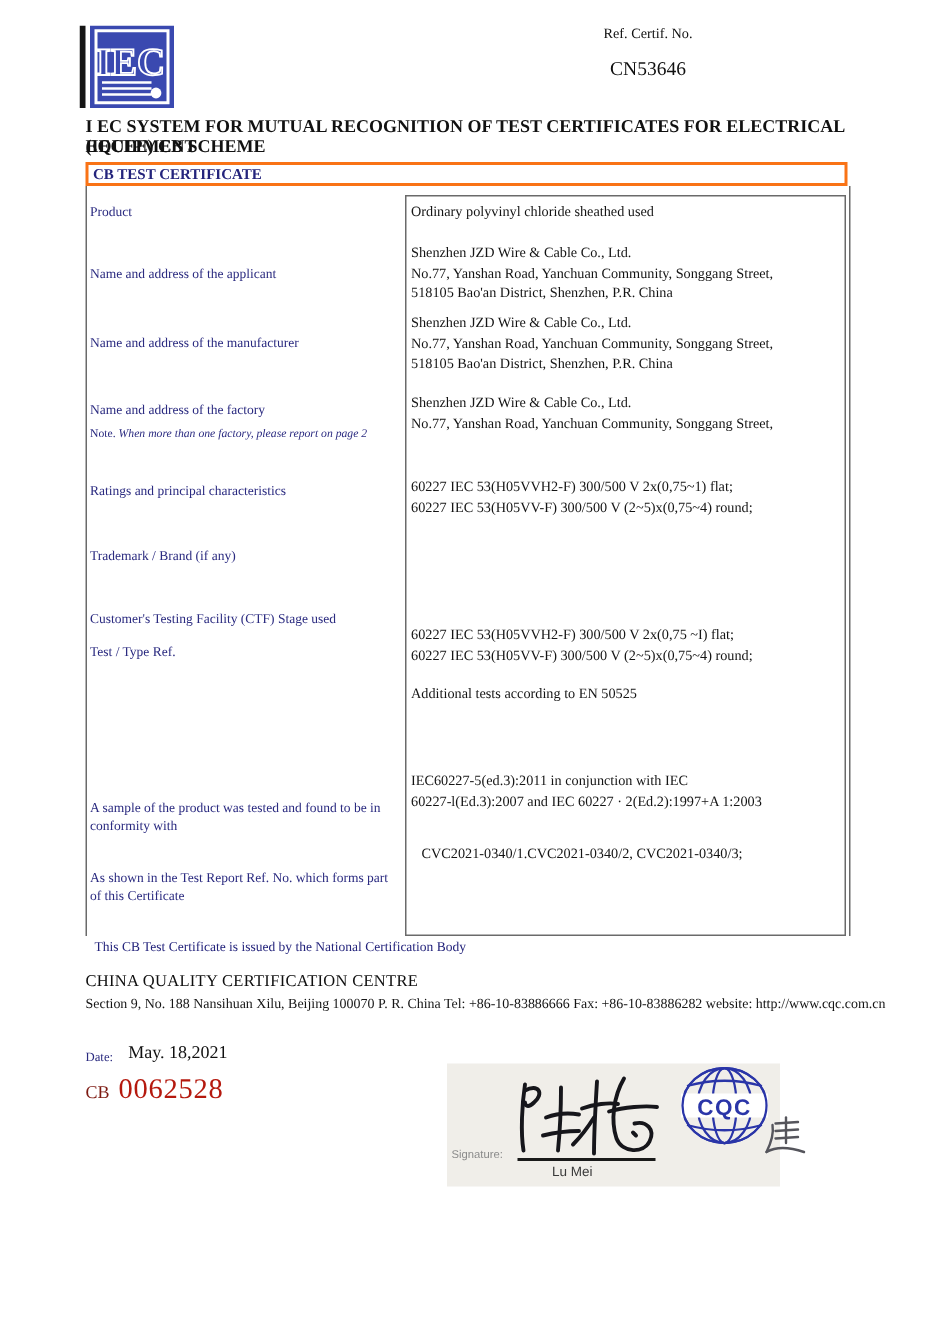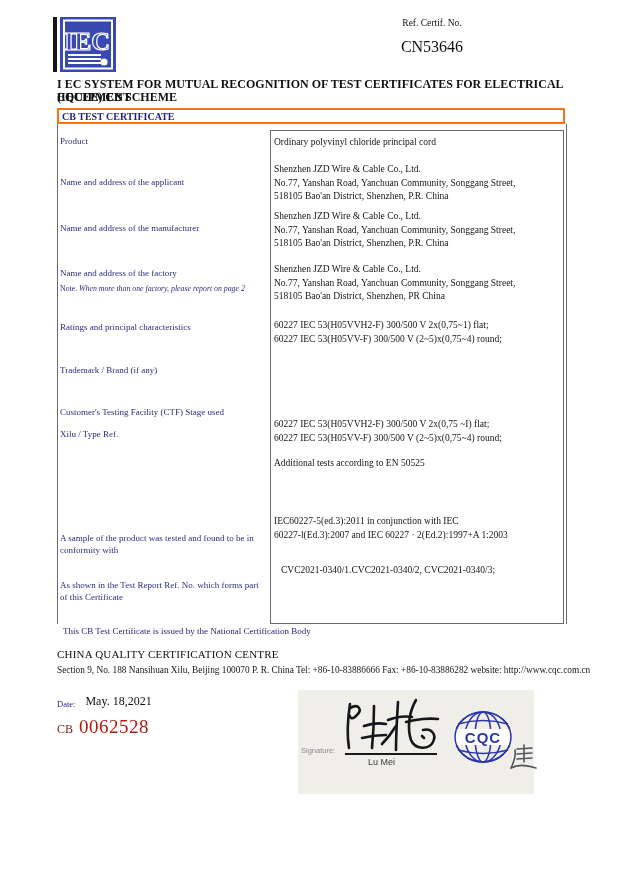--- a/index.html
+++ b/index.html
@@ -49,21 +49,21 @@
         <line x1="15" y1="38" x2="48" y2="38"></line>
         <line x1="15" y1="42" x2="48" y2="42"></line>
         <line x1="15" y1="46" x2="48" y2="46"></line>
       </g>
       <circle cx="51" cy="45" r="3.6" fill="#ffffff"></circle>
     </svg>
   </div>
 
   <div class="abs" style="left:376px; top:18px; width:112px; text-align:center;">
     <div style="font-size:9.5px; color:#101010;">Ref. Certif. No.</div>
-    <div style="font-size:16px; color:#101010; margin-top:10px;">CN53646</div>
+    <div style="font-size:13px; color:#101010; margin-top:10px;">CN53646</div>
   </div>
 
   <div class="abs title-line" style="left:57px; top:78px; width:512px;">I EC SYSTEM FOR MUTUAL RECOGNITION OF TEST CERTIFICATES FOR ELECTRICAL EQUIPMENT</div>
   <div class="abs title-line" style="left:57px; top:91px; width:512px;">(IECEE) CB SCHEME</div>
 
   <div class="abs cert-head" style="left:57px; top:108px; width:508px; height:16px;">CB TEST CERTIFICATE</div>
 
   <div class="abs body-frame" style="left:57px; top:124px; width:508px; height:500px;"></div>
 
   <div class="abs inner-box" style="left:270px; top:130px; width:292px; height:492px;"></div>
@@ -72,42 +72,41 @@
   <div class="abs lbl" style="left:60px; top:177px;">Name and address of the applicant</div>
   <div class="abs lbl" style="left:60px; top:223px;">Name and address of the manufacturer</div>
   <div class="abs lbl" style="left:60px; top:268px;">Name and address of the factory</div>
   <div class="abs note" style="left:60px; top:284px;">
     <span>Note.</span>
     <i>When more than one factory, please report on page 2</i>
   </div>
   <div class="abs lbl" style="left:60px; top:322px;">Ratings and principal characteristics</div>
   <div class="abs lbl" style="left:60px; top:365px;">Trademark / Brand (if any)</div>
   <div class="abs lbl" style="left:60px; top:407px;">Customer's Testing Facility (CTF) Stage used</div>
-  <div class="abs lbl" style="left:60px; top:429px;">Xilu / Type Ref.</div>
+  <div class="abs lbl" style="left:60px; top:429px;">Test / Type Ref.</div>
   <div class="abs lbl" style="left:60px; top:533px; width:200px;">A sample of the product was tested and found to be in conformity with</div>
   <div class="abs lbl" style="left:60px; top:580px; width:205px;">As shown in the Test Report Ref. No. which forms part of this Certificate</div>
 
-  <div class="abs val" style="left:274px; top:136px;">Ordinary polyvinyl chloride principal cord</div>
+  <div class="abs val" style="left:274px; top:136px;">Ordinary polyvinyl chloride sheathed used</div>
 
   <div class="abs val" style="left:274px; top:163px;">
     <div>Shenzhen JZD Wire &amp; Cable Co., Ltd.</div>
     <div>No.77, Yanshan Road, Yanchuan Community, Songgang Street,</div>
     <div>518105 Bao'an District, Shenzhen, P.R. China</div>
   </div>
 
   <div class="abs val" style="left:274px; top:210px;">
     <div>Shenzhen JZD Wire &amp; Cable Co., Ltd.</div>
     <div>No.77, Yanshan Road, Yanchuan Community, Songgang Street,</div>
     <div>518105 Bao'an District, Shenzhen, P.R. China</div>
   </div>
 
   <div class="abs val" style="left:274px; top:263px;">
     <div>Shenzhen JZD Wire &amp; Cable Co., Ltd.</div>
     <div>No.77, Yanshan Road, Yanchuan Community, Songgang Street,</div>
-    <div>518105 Bao'an District, Shenzhen, PR China</div>
   </div>
 
   <div class="abs val" style="left:274px; top:319px;">
     <div>60227 IEC 53(H05VVH2-F) 300/500 V 2x(0,75~1) flat;</div>
     <div>60227 IEC 53(H05VV-F) 300/500 V (2~5)x(0,75~4) round;</div>
   </div>
 
   <div class="abs val" style="left:274px; top:418px;">
     <div>60227 IEC 53(H05VVH2-F) 300/500 V 2x(0,75 ~I) flat;</div>
     <div>60227 IEC 53(H05VV-F) 300/500 V (2~5)x(0,75~4) round;</div>
@@ -130,21 +129,21 @@
   <div class="abs date-row" style="left:57px; top:694px;">
     <span class="date-lbl">Date:</span>
     <span class="date-val">May. 18,2021</span>
   </div>
 
   <div class="abs cb-row" style="left:57px; top:716px;">
     <span class="cb-prefix">CB</span>
     <span class="cb-num">0062528</span>
   </div>
 
-  <div class="abs sig-patch" style="left:298px; top:690px; width:222px; height:104px;padding-left:14px;">
+  <div class="abs sig-patch" style="left:298px; top:709px; width:222px; height:82px;">
 
     <svg class="abs" style="left:38px; top:2px;" width="114" height="62" viewBox="0 0 114 62">
       <g fill="none" stroke="#16161b" stroke-width="2.6" stroke-linecap="round">
         <path d="M14,12 C12,25 11,44 13,56"></path>
         <path d="M14,16 C23,11 27,18 20,24 C16,28 14,26 14,24"></path>
         <path d="M28,34 C36,31 44,31 50,32"></path>
         <path d="M38,14 C38,28 37,46 36,56"></path>
         <path d="M26,46 C34,44 44,43 50,43"></path>
         <path d="M62,10 C61,26 60,44 60,58"></path>
         <path d="M52,28 C60,25 70,24 76,25"></path>

